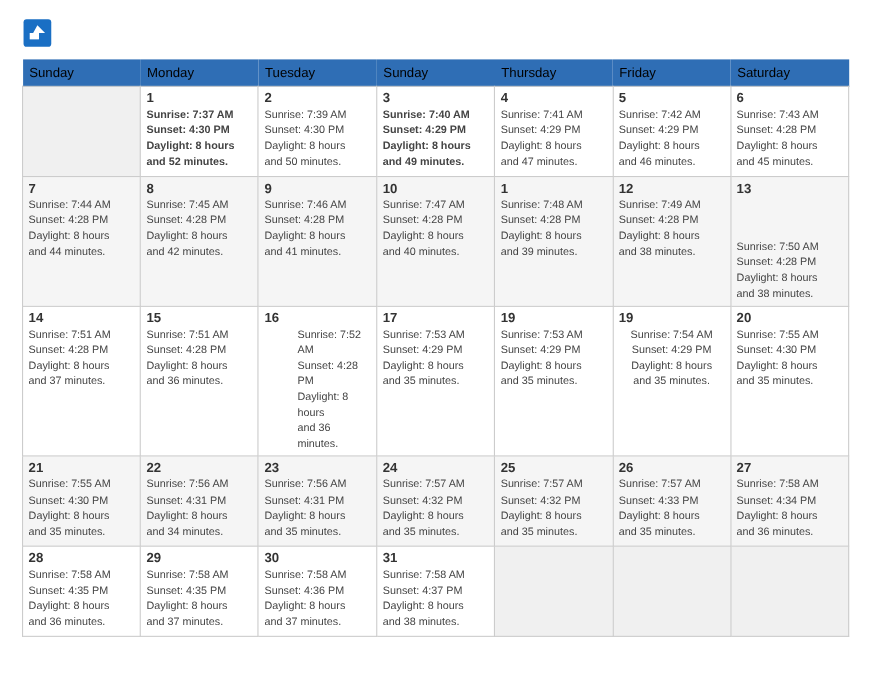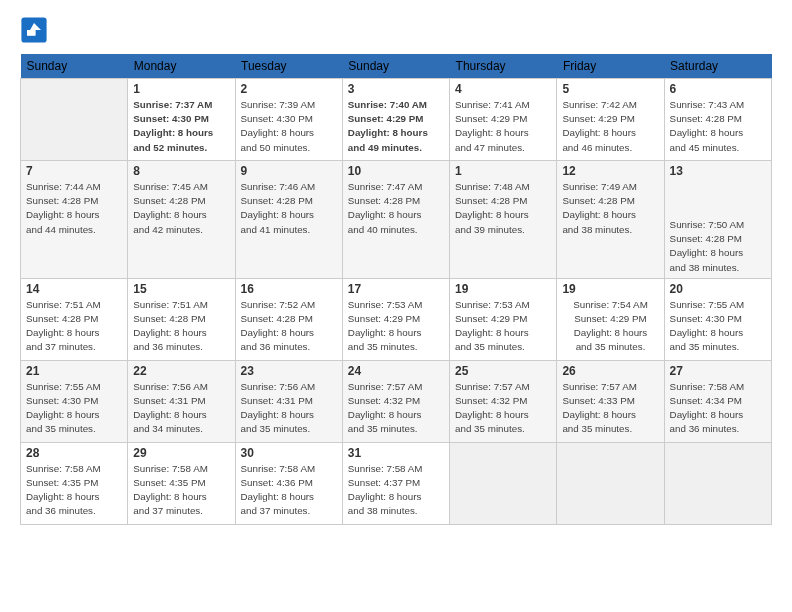--- a/index.html
+++ b/index.html
@@ -235,21 +235,21 @@
           </td>
           <td>
             <div class="day-number">15</div>
             <div class="day-info" style="white-space: pre-line;">Sunrise: 7:51 AM
 Sunset: 4:28 PM
 Daylight: 8 hours
 and 36 minutes.</div>
           </td>
           <td>
             <div class="day-number">16</div>
-            <div class="day-info" style="white-space: pre-line;">Sunrise: 7:52 AM
+            <div class="day-info" style="white-space: pre-line; margin-left: 30px;">Sunrise: 7:52 AM
 Sunset: 4:28 PM
 Daylight: 8 hours
 and 36 minutes.</div>
           </td>
           <td>
             <div class="day-number">17</div>
             <div class="day-info" style="white-space: pre-line;">Sunrise: 7:53 AM
 Sunset: 4:29 PM
 Daylight: 8 hours
 and 35 minutes.</div>

